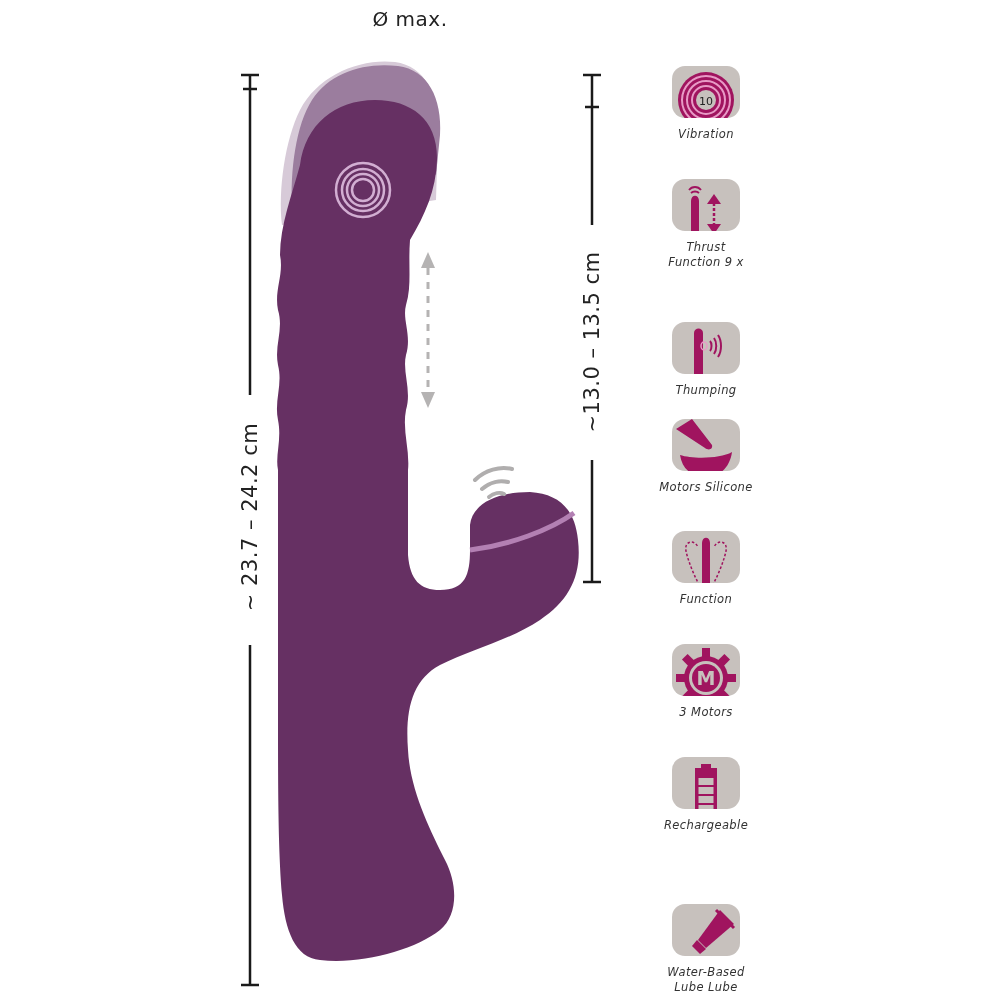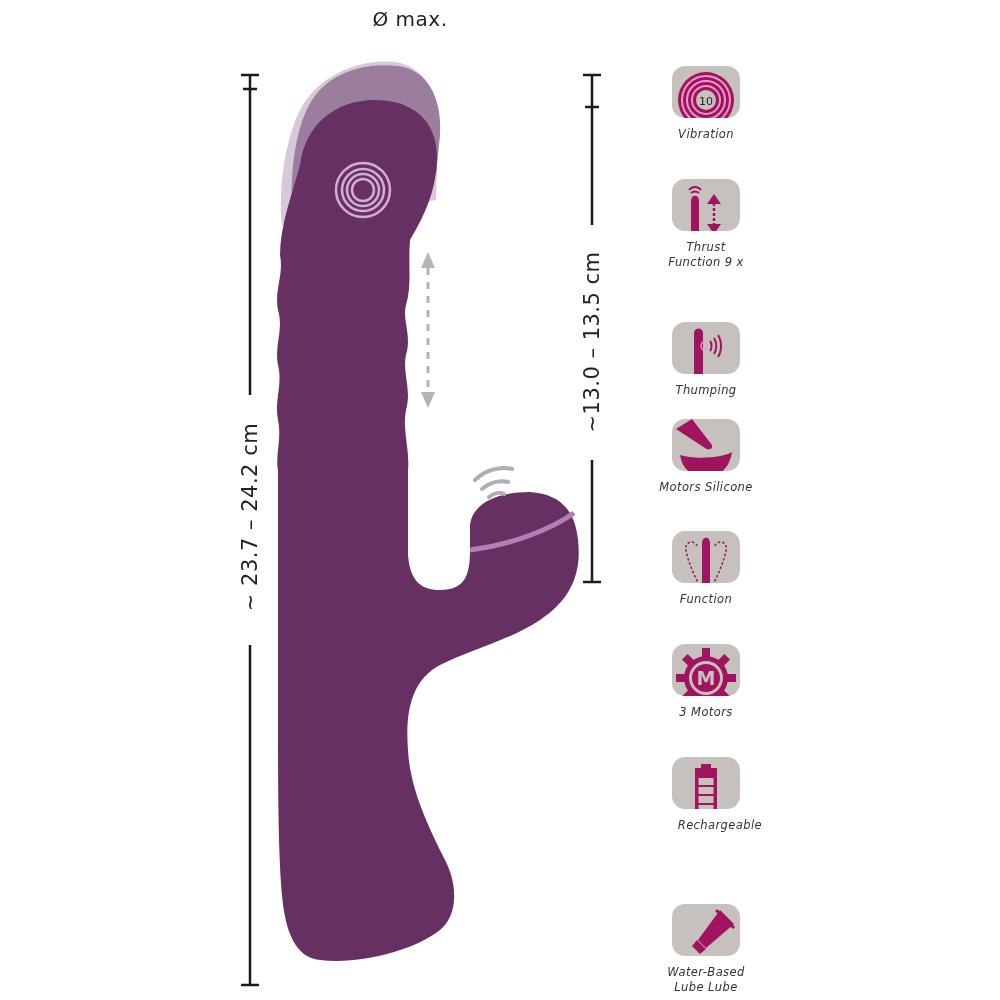--- a/index.html
+++ b/index.html
@@ -183,21 +183,21 @@
           <circle cx="34" cy="34" r="22"></circle>
         </g>
         <circle cx="34" cy="34" r="17" fill="#c7c1bd"></circle>
         <circle cx="34" cy="34" r="14" fill="#a0145f"></circle>
         <text x="34" y="41" text-anchor="middle" font-size="19" font-weight="bold" font-family="DejaVu Sans, sans-serif" fill="#c7c1bd">M</text>
       </svg>
     </div>
     <div class="caption">3 Motors</div>
   </div>
 
-  <div class="feature" style="top:757px;text-align:right;">
+  <div class="feature" style="top:757px;">
     <div class="tile">
       <svg width="68" height="68">
         <rect x="29" y="7" width="10" height="4" fill="#a0145f"></rect>
         <rect x="23" y="11" width="22" height="52" fill="#a0145f"></rect>
         <g fill="#c7c1bd">
           <rect x="26.5" y="21" width="15" height="7"></rect>
           <rect x="26.5" y="30" width="15" height="7"></rect>
           <rect x="26.5" y="39" width="15" height="7"></rect>
           <rect x="26.5" y="48" width="15" height="7"></rect>
         </g>

